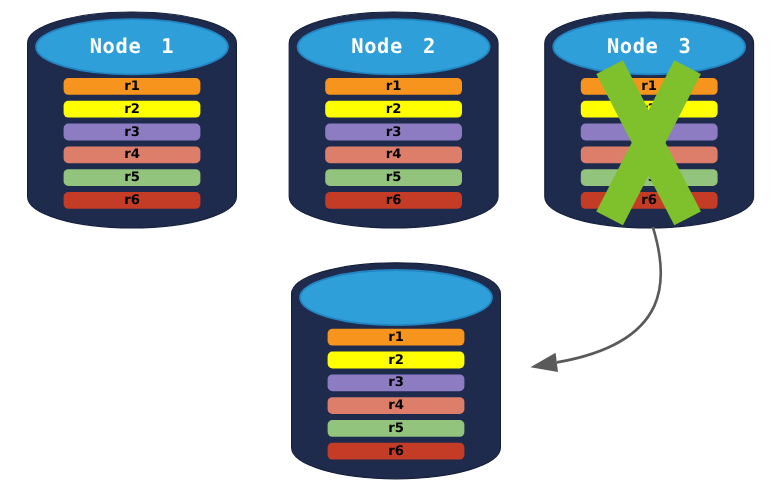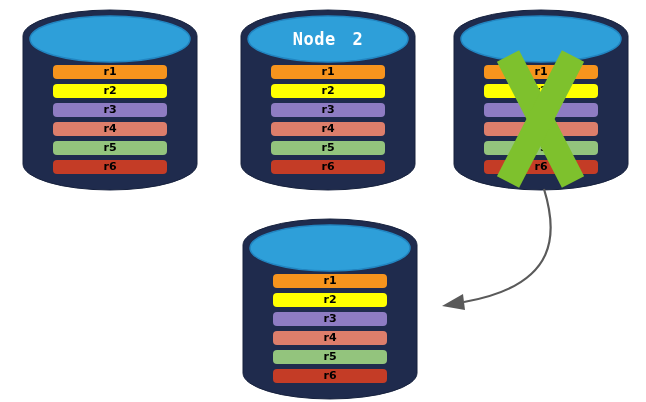--- a/index.html
+++ b/index.html
@@ -52,20 +52,21 @@
 </head>
 <body>
 
 <div class="stage">
 
   <div class="node node-1">
     <svg class="cyl" viewBox="0 0 176 184" aria-hidden="true">
       <path class="cyl-body" d="M1,28 A87,26 0 0 1 175,28 L175,156 A87,26 0 0 1 1,156 Z"></path>
       <ellipse class="cyl-top" cx="88" cy="31" rx="80" ry="23"></ellipse>
     </svg>
+    <div class="node-title">Node 1</div>
     <div class="rows">
       <div class="row" style="background: rgb(247, 148, 29);">r1</div>
       <div class="row" style="background: rgb(255, 255, 0);">r2</div>
       <div class="row" style="background: rgb(142, 124, 195);">r3</div>
       <div class="row" style="background: rgb(221, 126, 107);">r4</div>
       <div class="row" style="background: rgb(147, 196, 125);">r5</div>
       <div class="row" style="background: rgb(196, 60, 38);">r6</div>
     </div>
   </div>
 
@@ -83,20 +84,21 @@
       <div class="row" style="background: rgb(147, 196, 125);">r5</div>
       <div class="row" style="background: rgb(196, 60, 38);">r6</div>
     </div>
   </div>
 
   <div class="node node-3">
     <svg class="cyl" viewBox="0 0 176 184" aria-hidden="true">
       <path class="cyl-body" d="M1,28 A87,26 0 0 1 175,28 L175,156 A87,26 0 0 1 1,156 Z"></path>
       <ellipse class="cyl-top" cx="88" cy="31" rx="80" ry="23"></ellipse>
     </svg>
+    <div class="node-title">Node 3</div>
     <div class="rows">
       <div class="row" style="background: rgb(247, 148, 29);">r1</div>
       <div class="row" style="background: rgb(255, 255, 0);">r2</div>
       <div class="row" style="background: rgb(142, 124, 195);">r3</div>
       <div class="row" style="background: rgb(221, 126, 107);">r4</div>
       <div class="row" style="background: rgb(147, 196, 125);">r5</div>
       <div class="row" style="background: rgb(196, 60, 38);">r6</div>
     </div>
     <svg class="xmark" viewBox="0 0 176 184" aria-hidden="true">
       <line x1="55" y1="48" x2="120" y2="174"></line>

